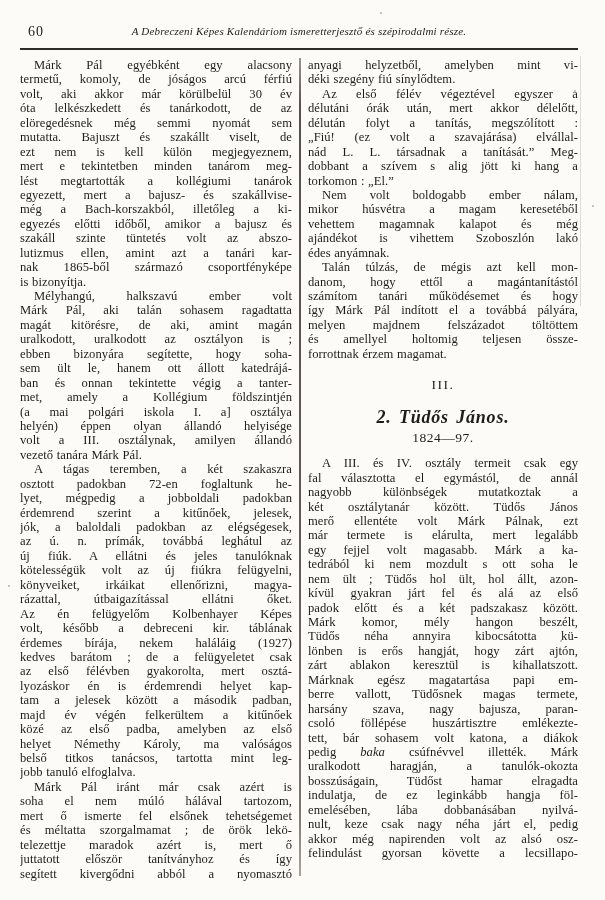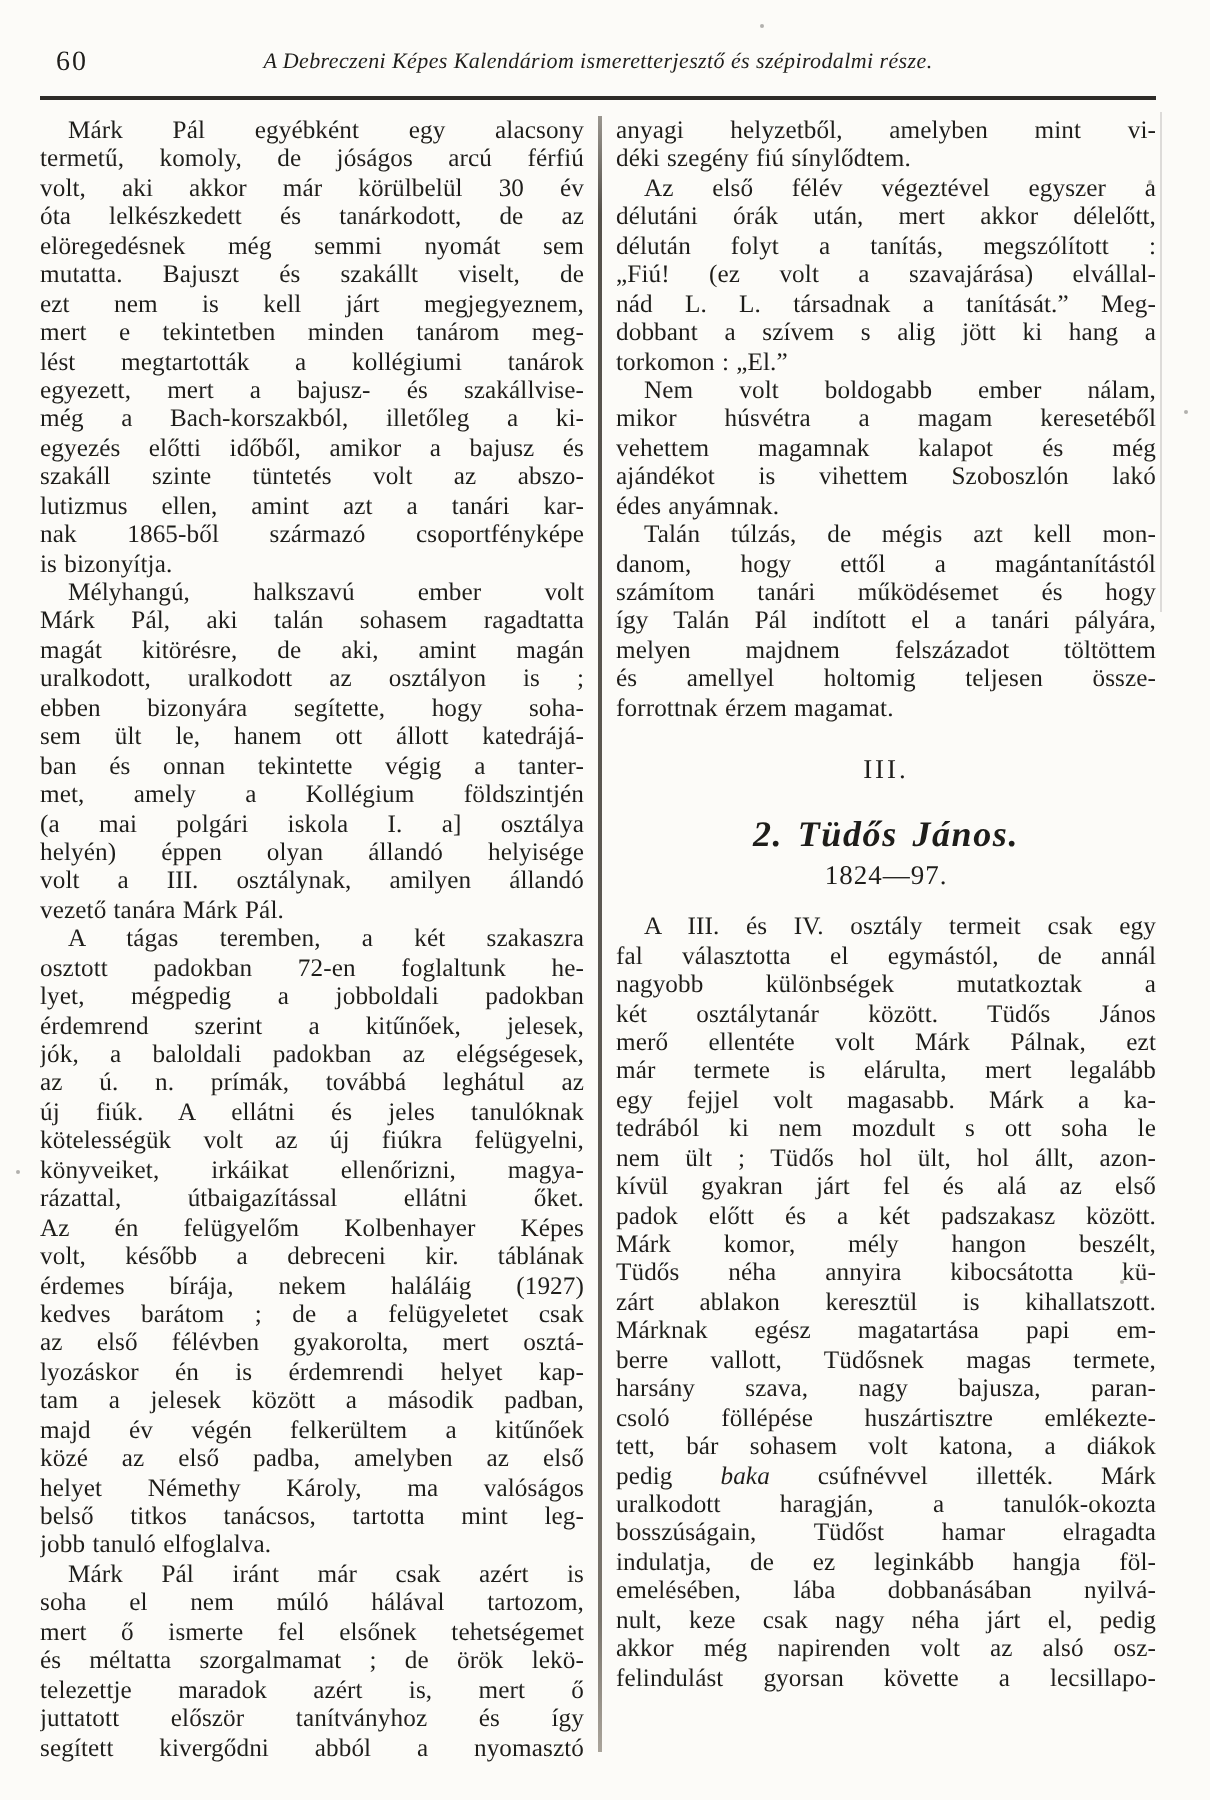--- a/index.html
+++ b/index.html
@@ -113,21 +113,21 @@
   <div class="header-rule"></div>
 
   <div class="columns">
     <div class="col" id="col-left">
         <div class="line ind">Márk Pál egyébként egy alacsony</div>
         <div class="line">termetű, komoly, de jóságos arcú férfiú</div>
         <div class="line">volt, aki akkor már körülbelül 30 év</div>
         <div class="line">óta lelkészkedett és tanárkodott, de az</div>
         <div class="line">elöregedésnek még semmi nyomát sem</div>
         <div class="line">mutatta. Bajuszt és szakállt viselt, de</div>
-        <div class="line">ezt nem is kell járt megjegyeznem,</div>
+        <div class="line">ezt nem is kell külön megjegyeznem,</div>
         <div class="line">mert e tekintetben minden tanárom meg-</div>
         <div class="line">lést megtartották a kollégiumi tanárok</div>
         <div class="line">egyezett, mert a bajusz- és szakállvise-</div>
         <div class="line">még a Bach-korszakból, illetőleg a ki-</div>
         <div class="line">egyezés előtti időből, amikor a bajusz és</div>
         <div class="line">szakáll szinte tüntetés volt az abszo-</div>
         <div class="line">lutizmus ellen, amint azt a tanári kar-</div>
         <div class="line">nak 1865-ből származó csoportfényképe</div>
         <div class="line end">is bizonyítja.</div>
         <div class="line ind">Mélyhangú, halkszavú ember volt</div>
@@ -184,40 +184,41 @@
         <div class="line">dobbant a szívem s alig jött ki hang a</div>
         <div class="line end">torkomon : „El.”</div>
         <div class="line ind">Nem volt boldogabb ember nálam,</div>
         <div class="line">mikor húsvétra a magam keresetéből</div>
         <div class="line">vehettem magamnak kalapot és még</div>
         <div class="line">ajándékot is vihettem Szoboszlón lakó</div>
         <div class="line end">édes anyámnak.</div>
         <div class="line ind">Talán túlzás, de mégis azt kell mon-</div>
         <div class="line">danom, hogy ettől a magántanítástól</div>
         <div class="line">számítom tanári működésemet és hogy</div>
-        <div class="line">így Talán Pál indított el a tanári pályára,</div>
+        <div class="line">így Márk Pál indított el a továbbá pályára,</div>
         <div class="line">melyen majdnem felszázadot töltöttem</div>
         <div class="line">és amellyel holtomig teljesen össze-</div>
         <div class="line end">forrottnak érzem magamat.</div>
         <div class="h-roman">III.</div>
         <div class="h-title">2. Tüdős János.</div>
         <div class="h-dates">1824—97.</div>
         <div class="line ind">A III. és IV. osztály termeit csak egy</div>
         <div class="line">fal választotta el egymástól, de annál</div>
         <div class="line">nagyobb különbségek mutatkoztak a</div>
         <div class="line">két osztálytanár között. Tüdős János</div>
         <div class="line">merő ellentéte volt Márk Pálnak, ezt</div>
         <div class="line">már termete is elárulta, mert legalább</div>
         <div class="line">egy fejjel volt magasabb. Márk a ka-</div>
         <div class="line">tedrából ki nem mozdult s ott soha le</div>
         <div class="line">nem ült ; Tüdős hol ült, hol állt, azon-</div>
         <div class="line">kívül gyakran járt fel és alá az első</div>
         <div class="line">padok előtt és a két padszakasz között.</div>
         <div class="line">Márk komor, mély hangon beszélt,</div>
         <div class="line">Tüdős néha annyira kibocsátotta kü-</div>
+        <div class="line">lönben is erős hangját, hogy zárt ajtón,</div>
         <div class="line">zárt ablakon keresztül is kihallatszott.</div>
         <div class="line">Márknak egész magatartása papi em-</div>
         <div class="line">berre vallott, Tüdősnek magas termete,</div>
         <div class="line">harsány szava, nagy bajusza, paran-</div>
         <div class="line">csoló föllépése huszártisztre emlékezte-</div>
         <div class="line">tett, bár sohasem volt katona, a diákok</div>
         <div class="line"><span>pedig </span><i>baka</i><span> csúfnévvel illették. Márk</span></div>
         <div class="line">uralkodott haragján, a tanulók-okozta</div>
         <div class="line">bosszúságain, Tüdőst hamar elragadta</div>
         <div class="line">indulatja, de ez leginkább hangja föl-</div>

